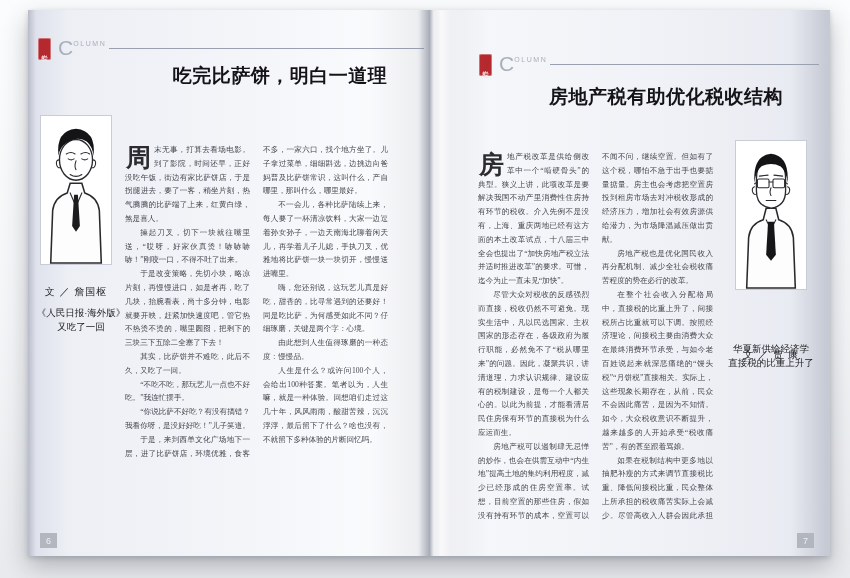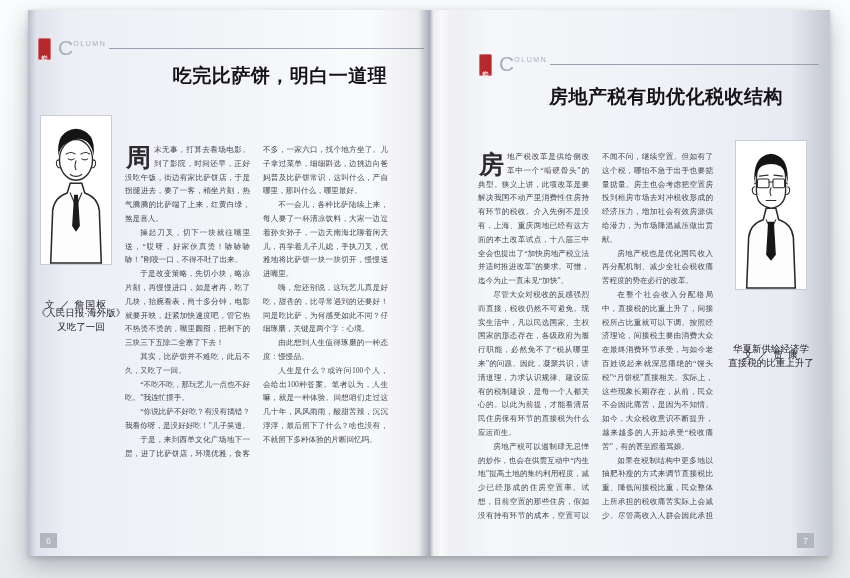--- a/index.html
+++ b/index.html
@@ -88,21 +88,21 @@
         <ellipse cx="36" cy="44" rx="17" ry="21" fill="#ffffff" stroke="#2a2a2e" stroke-width="1.4"></ellipse>
         <path class="stroke" d="M19 44 q-4 0 -3 5 q1 4 4 3"></path>
         <path class="stroke" d="M53 44 q4 0 3 5 q-1 4 -4 3"></path>
         <path d="M18 40 Q15 14 36 12 Q57 14 54 40 Q53 30 47 25 Q38 19 27 26 Q19 31 18 40 Z" fill="#141417"></path>
         <path class="stroke" d="M26 38 q5 -3 9 0 M41 38 q5 -3 9 0"></path>
         <path class="stroke" d="M28 43 q3 2 6 0 M42 43 q3 2 6 0"></path>
         <path class="stroke" d="M36 45 q-2 6 0 9 M30 59 q6 4 12 0"></path>
       </svg>
     </div>
 
-    <div class="byline" style="left:2px;top:288px;width:92px;">文 ／ 詹国枢</div>
+    <div class="byline" style="left:2px;top:275px;width:92px;">文 ／ 詹国枢</div>
     <div class="affil" style="left:5px;top:296px;width:96px;">
       <div>《人民日报·海外版》</div>
       <div>又吃了一回</div>
     </div>
 
     <div class="body" style="left:97px;top:133px;width:263px;height:388px;">
         <p class="para first"><span class="dropcap">周</span>末无事，打算去看场电影。到了影院，时间还早，正好没吃午饭，街边有家比萨饼店，于是拐腿进去，要了一客，稍坐片刻，热气腾腾的比萨端了上来，红黄白绿，煞是喜人。</p>
         <p class="para">操起刀叉，切下一块就往嘴里送，“哎呀，好家伙真烫！哧哧哧哧！”刚咬一口，不得不吐了出来。</p>
         <p class="para">于是改变策略，先切小块，略凉片刻，再慢慢进口，如是者再，吃了几块，抬腕看表，尚十多分钟，电影就要开映，赶紧加快速度吧，管它热不热烫不烫的，嘴里囫囵，把剩下的三块三下五除二全塞了下去！</p>
         <p class="para">其实，比萨饼并不难吃，此后不久，又吃了一回。</p>

